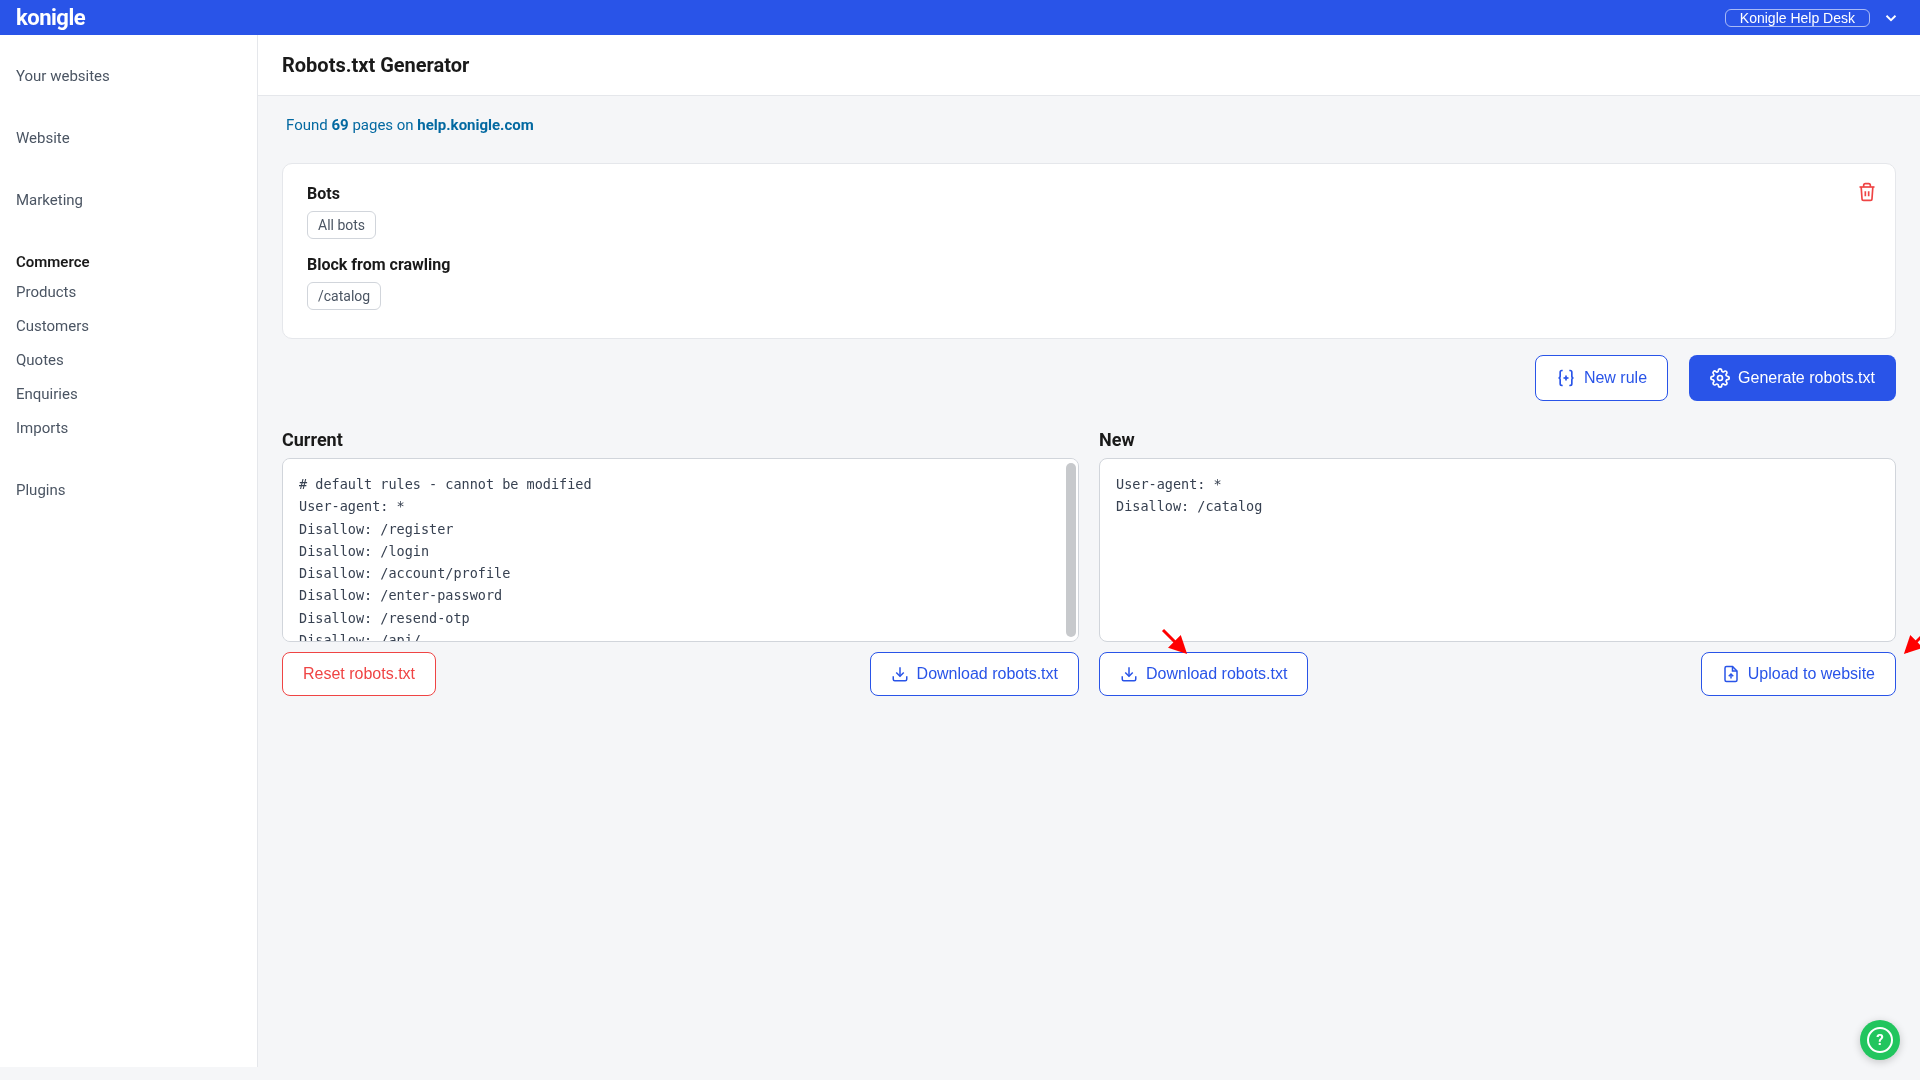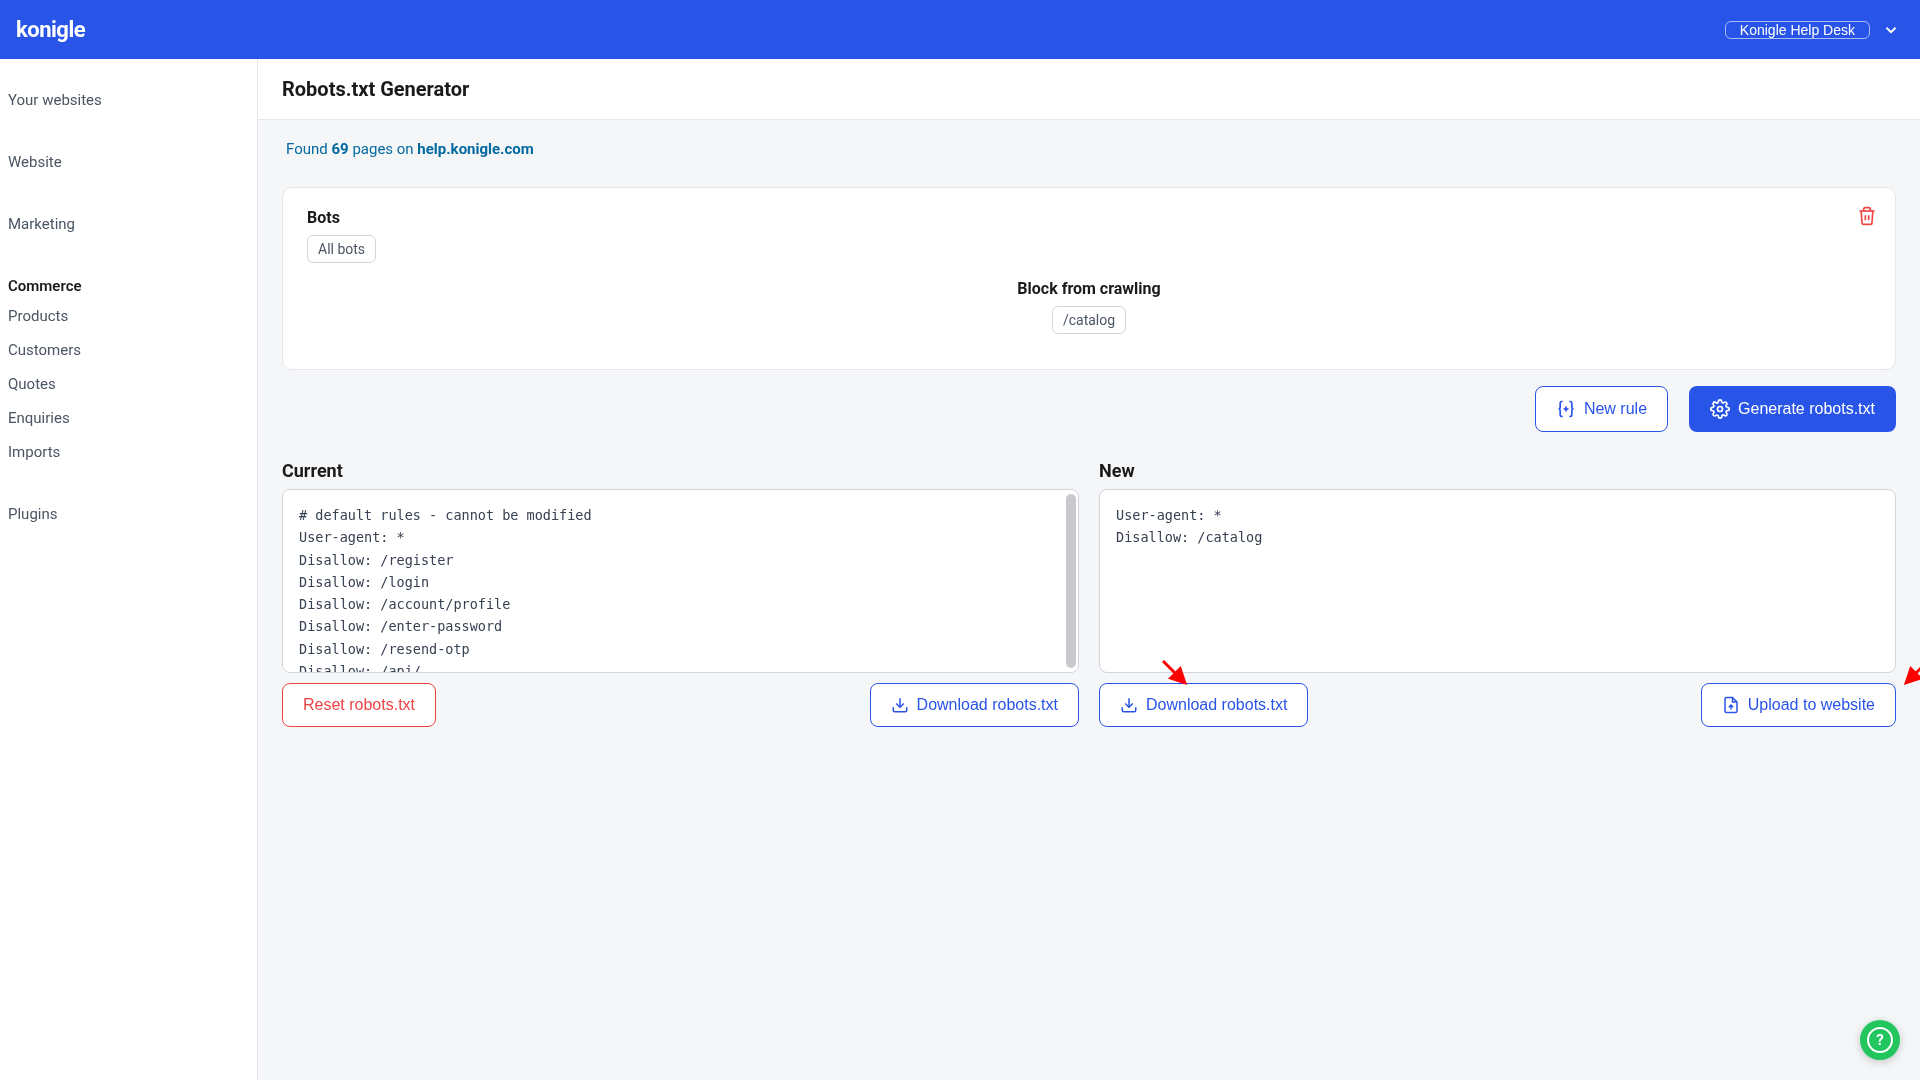--- a/index.html
+++ b/index.html
@@ -1,43 +1,43 @@
 <!DOCTYPE html>
 <html><head>
 <meta charset="utf-8">
 <style>
 * { margin: 0; padding: 0; box-sizing: border-box; }
 body { font-family: -apple-system, BlinkMacSystemFont, 'Segoe UI', Roboto, Helvetica, Arial, sans-serif; background: #f5f6f8; color: #1a1a1a; }
 
-.topbar { background: #2954e8; height: 59px; display: flex; align-items: center; justify-content: space-between; padding: 0 16px; }
+.topbar { background: #2954e8; height: 35px; display: flex; align-items: center; justify-content: space-between; padding: 0 16px; }
 .logo { color: #fff; font-weight: 700; font-size: 22px; letter-spacing: -0.5px; }
 .topbar-right { display: flex; align-items: center; gap: 8px; }
 .helpdesk-btn { background: transparent; border: 1px solid rgba(255,255,255,0.6); color: #fff; padding: 0 14px; border-radius: 6px; font-size: 14px; cursor: pointer; }
 .chevron-down { color: #fff; cursor: pointer; padding: 4px; }
 
 .layout { display: flex; min-height: calc(100vh - 48px); }
-.sidebar { width: 258px; background: #fff; border-right: 1px solid #e5e7eb; padding: 24px 0; }
+.sidebar { width: 258px; background: #fff; border-right: 1px solid #e5e7eb; padding: 24px 8px; }
 .sidebar-section { margin-bottom: 28px; }
 .sidebar-item { padding: 8px 8px; font-size: 15px; color: #4b5563; cursor: pointer; }
 .sidebar-header { font-weight: 600; color: #1a1a1a; padding: 8px 8px 4px; font-size: 15px; }
 
 .main { flex: 1; display: flex; flex-direction: column; }
 .page-header { background: #fff; border-bottom: 1px solid #e5e7eb; padding: 18px 24px; }
 .page-title { font-size: 20px; font-weight: 700; }
 
 .content { padding: 8px 24px 24px; flex: 1; }
 .found-text { font-size: 15px; color: #0369a1; margin-bottom: 29px; margin-top: 12px; margin-left: 4px;}
 .found-text .count { font-weight: 700; }
 .found-text .domain { font-weight: 700; }
 
 .card { background: #fff; border: 1px solid #e5e7eb; border-radius: 10px; padding: 20px 24px; margin-bottom: 16px; position: relative; }
 .card-label { font-weight: 700; font-size: 16px; margin-bottom: 8px; }
 .chip { display: inline-block; border: 1px solid #d1d5db; border-radius: 6px; padding: 5px 10px; font-size: 14px; color: #4b5563; background: #fff; }
 .card-section { margin-bottom: 16px; }
-.card-section:last-child { margin-bottom: 15px; text-align: center; }
+.card-section:last-child { margin-bottom: 8px; }
 .delete-icon { position: absolute; top: 18px; right: 18px; color: #ef4444; cursor: pointer; }
 
 .action-row { display: flex; justify-content: flex-end; gap: 21px; margin-bottom: 28px; }
 .btn { display: inline-flex; align-items: center; gap: 8px; border-radius: 8px; padding: 12px 20px; font-size: 16px; font-weight: 500; cursor: pointer; border: 1px solid transparent; }
 .btn-outline { background: #fff; border-color: #2954e8; color: #2954e8; }
 .btn-primary { background: #2954e8; color: #fff; }
 .btn-danger-outline { background: #fff; border-color: #ef4444; color: #ef4444; }
 
 .panels { display: flex; gap: 20px; }
 .panel { flex: 1; position: relative; }

